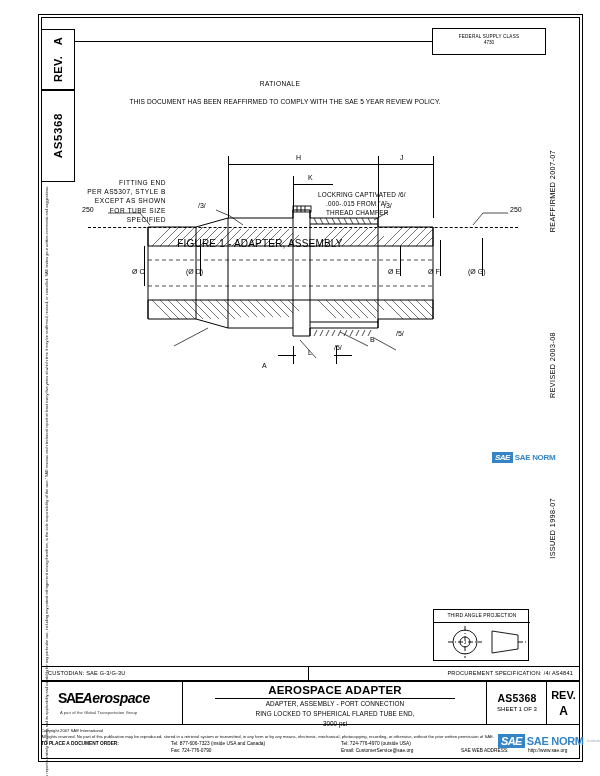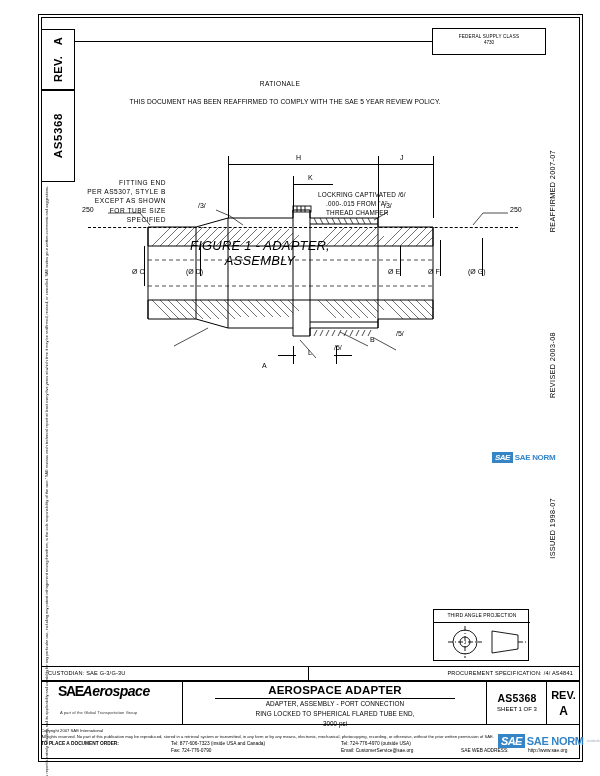--- a/index.html
+++ b/index.html
@@ -42,21 +42,21 @@
   .dim-arrow{position:absolute;height:0;border-top:.8px solid #000;}
   .extline{position:absolute;width:0;border-left:.7px solid #000;}
   .centerline{position:absolute;height:0;border-top:.7px dashed #000;}
 
   
   #fitting-note{position:absolute;left:62px;top:178px;width:104px;text-align:right;
                 font-size:6.6px;line-height:9.2px;letter-spacing:.5px;}
   #lock-note{position:absolute;left:318px;top:190px;width:150px;
              font-size:6.4px;line-height:9px;letter-spacing:.2px;}
   #figure-caption{position:absolute;left:160px;top:238px;width:200px;text-align:center;
-                  font-size:13px;letter-spacing:.2px;font-style:italic;}
+                  font-size:10px;letter-spacing:.2px;}
 
   
   #date-col{left:548px;top:150px;width:14px;height:510px;}
   #date-col .vt{position:absolute;font-size:7.2px;letter-spacing:.4px;}
 
   
   #tap-box{left:433px;top:609px;width:96px;height:52px;border:1.2px solid #000;}
   #tap-title{position:absolute;left:0;top:2px;width:96px;text-align:center;font-size:5px;letter-spacing:.1px;}
   #tap-rule{position:absolute;left:0;top:12px;width:96px;height:0;border-top:1px solid #000;}
 
@@ -66,21 +66,21 @@
   #cust-div{position:absolute;left:266px;top:0;width:0;height:13px;border-left:1.2px solid #000;}
   #proc-text{position:absolute;right:6px;top:3px;font-size:5.6px;letter-spacing:.2px;}
 
   #title-row{left:41px;top:681px;width:539px;height:44px;border:1.2px solid #000;}
   .tr-cell{position:absolute;top:0;height:42px;box-sizing:border-box;}
   #tc-logo{left:0;width:140px;}
   #tc-title{left:140px;width:304px;border-left:1.2px solid #000;}
   #tc-num{left:444px;width:60px;border-left:1.2px solid #000;}
   #tc-rev{left:504px;width:33px;border-left:1.2px solid #000;}
 
-  #sae-logo{position:absolute;left:16px;top:1px;font-size:14px;font-weight:bold;font-style:italic;letter-spacing:-.5px;}
+  #sae-logo{position:absolute;left:16px;top:8px;font-size:14px;font-weight:bold;font-style:italic;letter-spacing:-.5px;}
   #sae-mark{display:inline-block;font-style:normal;letter-spacing:-1.4px;}
   #sae-tag{position:absolute;left:18px;top:28px;font-size:4px;color:#333;letter-spacing:.1px;}
 
   #as-title{position:absolute;left:0;top:2px;width:304px;text-align:center;font-size:11.5px;font-weight:bold;letter-spacing:.2px;}
   #as-rule{position:absolute;left:32px;top:16px;width:240px;height:0;border-top:1px solid #000;}
   #as-sub1{position:absolute;left:0;top:18px;width:304px;text-align:center;font-size:6.4px;letter-spacing:.1px;}
   #as-sub2{position:absolute;left:0;top:28px;width:304px;text-align:center;font-size:6.4px;letter-spacing:.1px;}
   #as-sub3{position:absolute;left:0;top:38px;width:304px;text-align:center;font-size:6.4px;}
 
   #docnum{position:absolute;left:0;top:10px;width:60px;text-align:center;font-size:10.5px;font-weight:bold;letter-spacing:.2px;}

